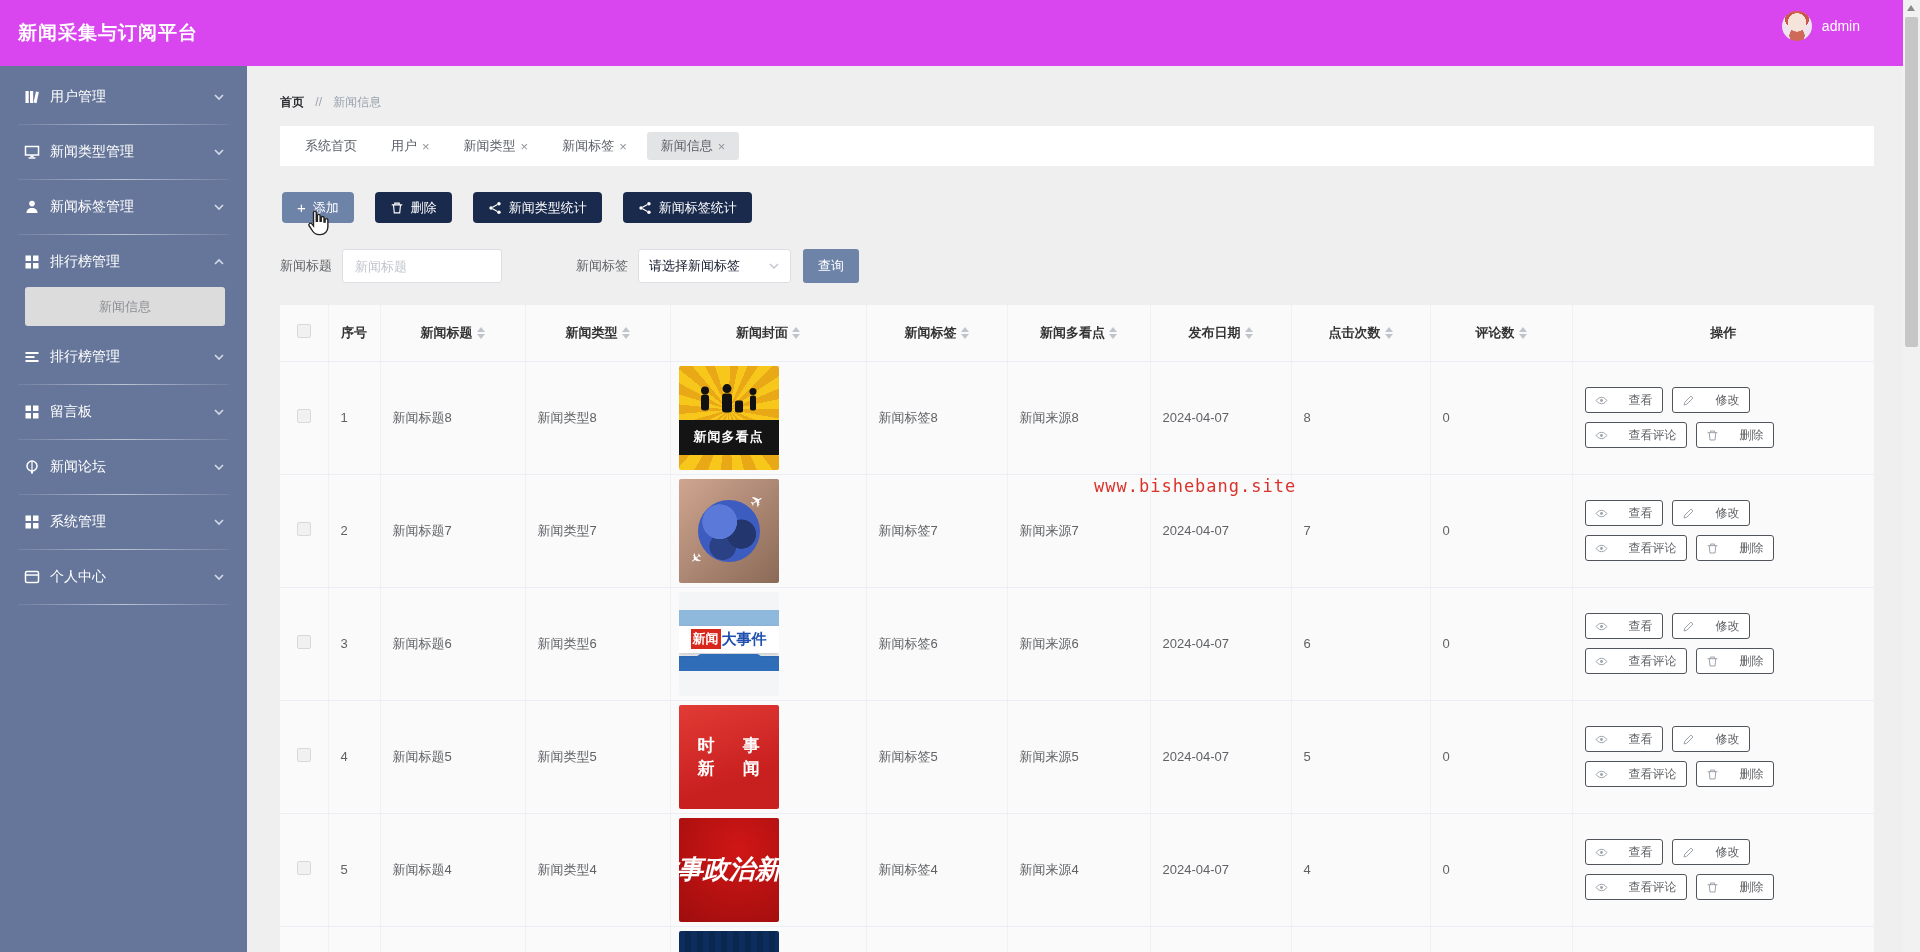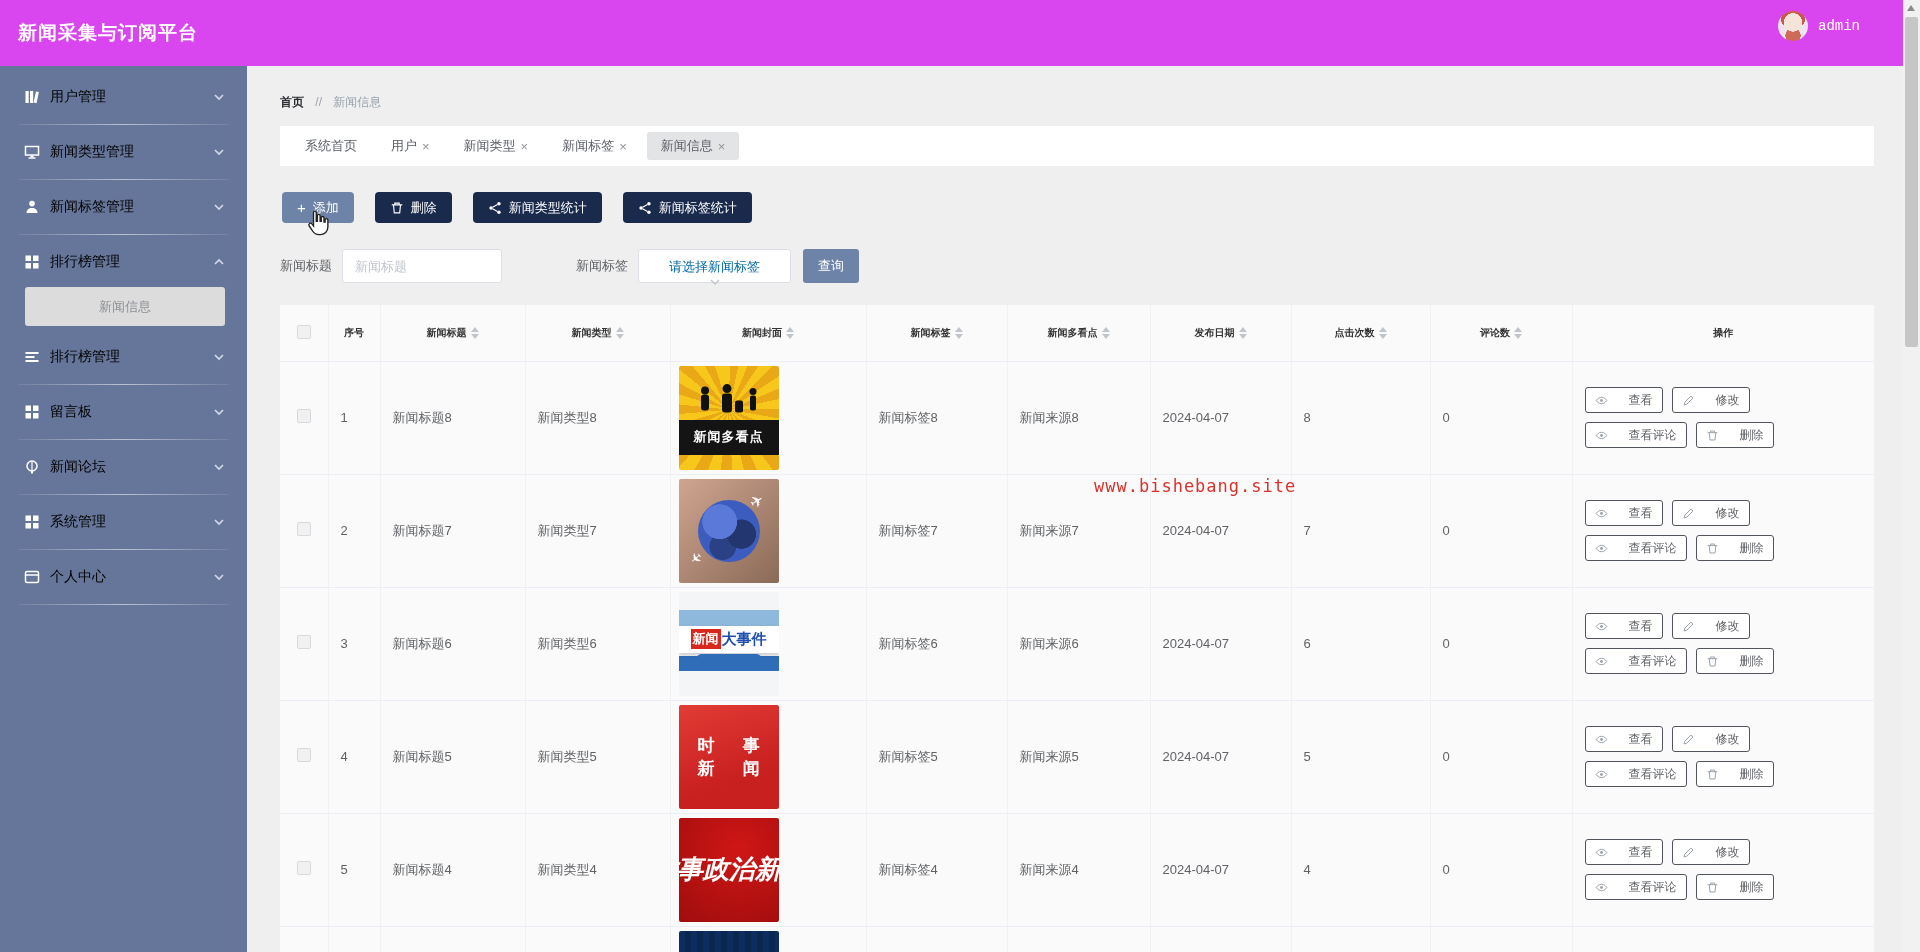--- a/index.html
+++ b/index.html
@@ -2,34 +2,34 @@
 <html><head>
 <meta charset="utf-8">
 <style>
   * { margin:0; padding:0; box-sizing:border-box; }
   html,body { width:1920px; height:952px; overflow:hidden; }
   body { font-family:"Liberation Sans","DejaVu Sans",sans-serif; background:#efefef; position:relative; }
 
   
   .topbar { position:absolute; left:0; top:0; width:1920px; height:66px; background:#d946ef; z-index:5; display:flex; align-items:center; }
   .app-title { color:#fff; font-size:19px; font-weight:bold; margin-left:18px; letter-spacing:1px; }
-  .user-area { position:absolute; right:60px; top:0; height:52px; display:flex; align-items:center; gap:10px;font-family:Liberation Mono, monospace; }
+  .user-area { position:absolute; right:60px; top:0; height:52px; display:flex; align-items:center; gap:10px; }
   .avatar { width:30px; height:30px; border-radius:50%;
     background:
       radial-gradient(circle at 50% 38%, #f6e3da 0 38%, transparent 39%),
       radial-gradient(circle at 32% 28%, #c9574a 0 22%, transparent 23%),
       radial-gradient(circle at 68% 28%, #c9574a 0 22%, transparent 23%),
       radial-gradient(circle at 50% 18%, #d2604f 0 30%, transparent 31%),
       radial-gradient(circle at 50% 82%, #cf6a58 0 26%, transparent 27%),
       #efe3ef; }
   .user-name { color:#fff; font-size:14px; }
 
   
   .sidebar { position:absolute; left:0; top:66px; width:247px; height:886px; background:#66769a; z-index:4; padding-top:8px; }
-  .side-item { height:46px; display:flex; align-items:center; padding:0 22px 0 24px; color:#000000; font-size:14px; cursor:pointer; }
+  .side-item { height:46px; display:flex; align-items:center; padding:0 22px 0 24px; color:#ffffff; font-size:14px; cursor:pointer; }
   .side-item .s-icon { width:16px; height:16px; margin-right:10px; display:inline-flex; }
   .side-item .s-label { flex:1; }
   .chev { width:12px; height:12px; display:inline-flex; }
   .side-divider { height:1px; margin:4px 18px; background:linear-gradient(90deg, rgba(255,255,255,.08), rgba(255,255,255,.55), rgba(255,255,255,.08)); }
   .submenu-box { width:200px; margin:2px 0 8px 25px; height:39px; background:#dcdcdc; border-radius:3px; display:flex; align-items:center; justify-content:center; color:#8c8f94; font-size:13px; cursor:pointer; }
 
   
   .main { position:absolute; left:247px; top:66px; width:1656px; height:886px; background:#efefef; }
   .breadcrumb { position:absolute; left:33px; top:28px; font-size:12px; color:#9aa3af; }
   .breadcrumb .bc-home { color:#2d2f33; font-weight:bold; margin-right:8px; }
@@ -44,32 +44,32 @@
   .btn { height:31px; border:none; border-radius:4px; color:#fff; font-size:13px; display:inline-flex; align-items:center; gap:7px; padding:0 15px; cursor:pointer; font-family:inherit; }
   .btn-add { background:#6e83a8; }
   .btn-dark { background:#1a2a4d; }
   .btn .b-icon { display:inline-flex; width:14px; height:14px; }
   .plus-glyph { font-size:15px; line-height:1; }
 
   .filterbar { position:absolute; left:33px; top:183px; display:flex; align-items:center; font-size:13px; color:#606266; }
   .f-label { margin-right:10px; }
   .f-input { width:160px; height:34px; border:1px solid #dcdfe6; border-radius:3px; background:#fff; padding:0 12px; font-size:13px; color:#606266; outline:none; font-family:inherit; }
   .f-input::placeholder { color:#c0c4cc; }
-  .f-select { width:153px; height:34px; border:1px solid #dcdfe6; border-radius:3px; background:#fff; padding:8px 10px; display:flex; align-items:center; justify-content:space-between; color:#0369a1; cursor:pointer; margin-right:12px;flex-direction:column; }
+  .f-select { width:153px; height:34px; border:1px solid #dcdfe6; border-radius:3px; background:#fff; padding:8px 10px; display:flex; align-items:center; justify-content:space-between; color:#0f172a; cursor:pointer; margin-right:12px; }
   .f-gap { width:74px; }
   .btn-search { background:#6e83a8; height:34px; border-radius:3px; }
 
   
   .grid-wrap { position:absolute; left:33px; top:239px; width:1594px; height:647px; overflow:hidden; }
   table.grid { border-collapse:collapse; table-layout:fixed; width:1594px; background:#fafafa; }
   .grid th, .grid td { border-bottom:1px solid #ebeef5; border-right:1px solid #f0f1f5; vertical-align:middle; text-align:left; overflow:hidden; }
   .grid th:last-child, .grid td:last-child { border-right:none; }
   .grid thead tr { height:56px; }
   .grid tbody tr { height:113px; }
-  .grid th { font-size:10px; color:#333; font-weight:bold; text-align:center; background:#fafafa; }
+  .grid th { font-size:13px; color:#333; font-weight:bold; text-align:center; background:#fafafa; }
   .grid td { font-size:13px; color:#606266; padding-left:12px; background:#fafafa; }
   .grid td.c-check, .grid th.c-check { text-align:center; padding-left:0; }
   .th-inner { display:inline-flex; align-items:center; gap:4px; }
   .caret { display:inline-flex; flex-direction:column; gap:2px; }
   .caret i { width:0; height:0; border-left:4px solid transparent; border-right:4px solid transparent; display:block; }
   .caret .up { border-bottom:5px solid #c0c4cc; }
   .caret .dn { border-top:5px solid #c0c4cc; }
   .checkbox { width:14px; height:14px; border:1px solid #d6d9de; background:#f1f1f1; border-radius:2px; display:inline-block; cursor:pointer; }
 
   

